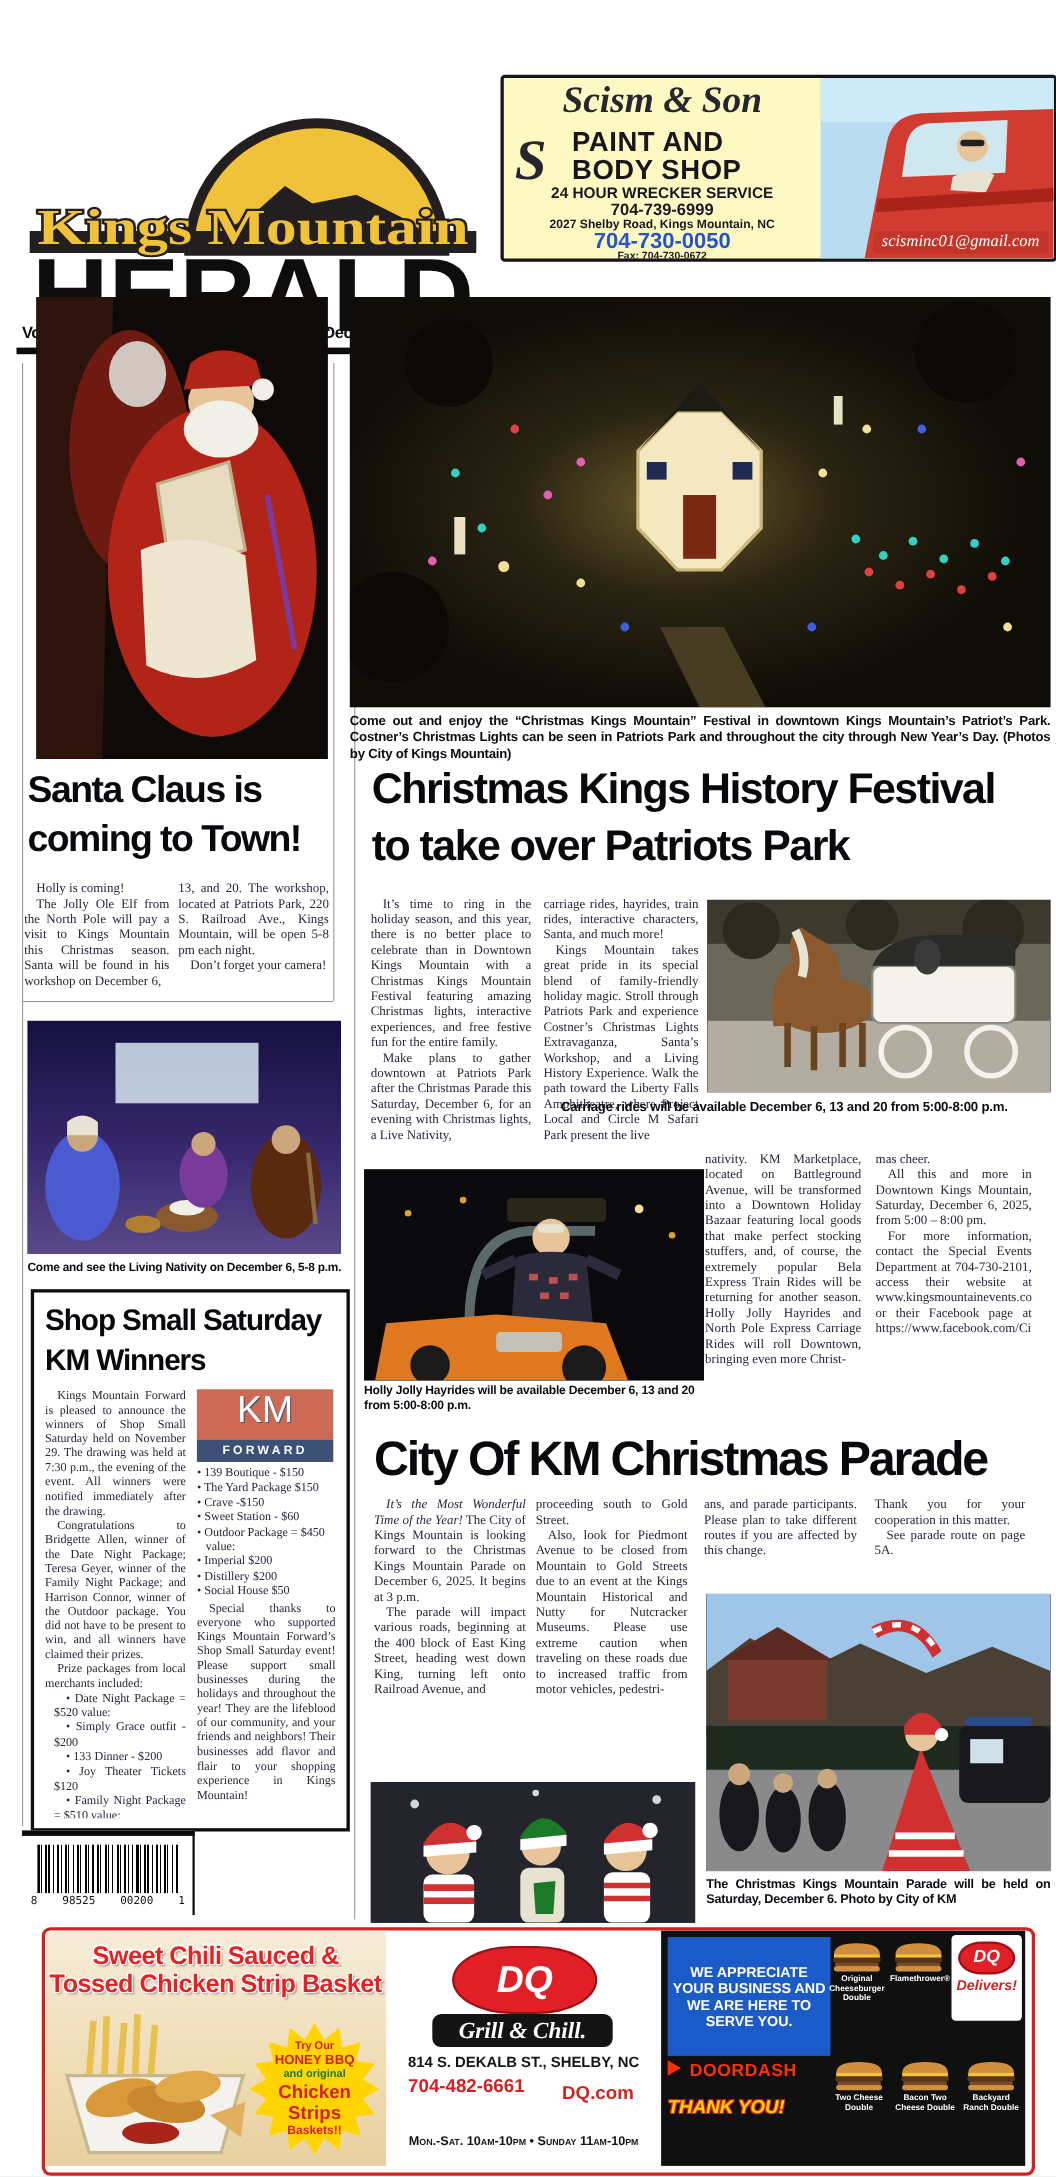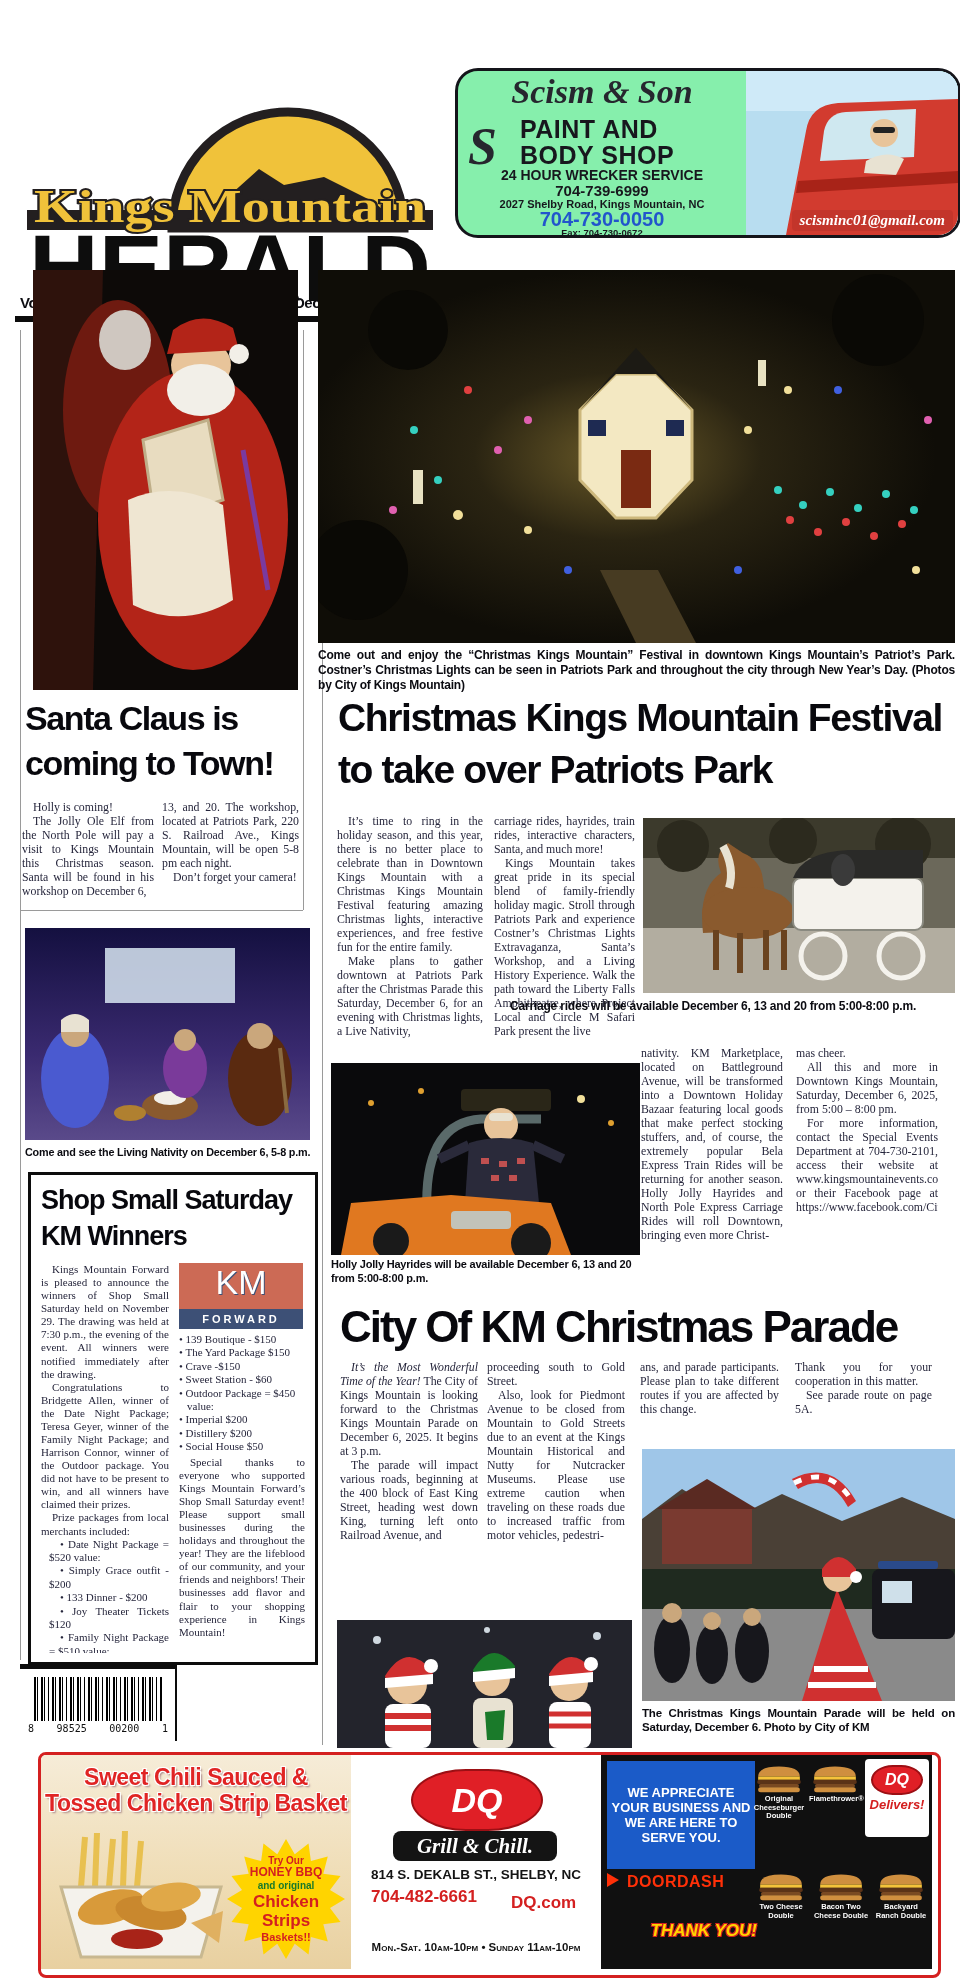--- a/index.html
+++ b/index.html
@@ -16,28 +16,28 @@
   .caption{font-family:"Liberation Sans",sans-serif;font-weight:700;font-size:11.5px;
            line-height:1.24;color:#0b0b11;letter-spacing:-0.2px;text-align:justify;}
   .body-text{font-size:11.8px;line-height:1.19;text-align:justify;color:#26263c;
              overflow:hidden;hyphens:auto;}
   .body-text p{margin:0;text-indent:11px;}
   .body-text p.noind{text-indent:0;}
   .ital{font-style:italic;}
   .blt{padding-left:8px;text-indent:-8px;margin:0;}
   .blt::before{content:"• ";}
   
-  .scism{border:3px solid #14141a;border-radius:23px;background:#86efac;overflow:hidden;}
+  .scism{border:3px solid #14141a;border-radius:4px;background:#fef9c3;overflow:hidden;}
   .scism-name{font-family:"Liberation Serif",serif;font-style:italic;font-weight:700;
               font-size:34px;color:#26262e;}
   .scism-big{font-family:"Liberation Sans",sans-serif;font-weight:700;font-size:25px;
              letter-spacing:0.5px;color:#17171d;}
   .scism-sm{font-family:"Liberation Sans",sans-serif;font-weight:700;color:#17171d;}
   .email-strip{background:#c3352b;color:#fff;font-family:"Liberation Serif",serif;
-               font-weight:700;font-style:italic;font-size:15px;padding:2px 8px;border-radius:4px;}
+               font-weight:400;font-style:italic;font-size:15px;padding:2px 8px;border-radius:4px;}
   .ph{overflow:hidden;background:#111;}
   .ph svg{display:block;width:100%;height:100%;}
   
   .ssbox{border:3px solid #0c0c0c;background:#fff;}
   .kmlogo{position:relative;background:#cc6a55;overflow:hidden;}
   .kmlogo .km{position:absolute;left:0;right:0;top:0;text-align:center;
               font-family:"Liberation Sans",sans-serif;font-weight:400;font-size:34px;
               color:#fff;text-shadow:1px 1px 0 #3d5076;}
   .kmlogo .fwd{position:absolute;left:0;right:0;bottom:0;height:20px;background:#3d5076;
                color:#fff;font-family:"Liberation Sans",sans-serif;font-weight:700;
@@ -294,21 +294,21 @@
           <circle cx="420" cy="300" r="4"></circle>
           <circle cx="520" cy="120" r="4"></circle>
         </g>
       <rect x="95" y="200" width="10" height="34" fill="#e8e2c2"></rect>
       <rect x="440" y="90" width="8" height="26" fill="#e8e2c2"></rect>
     </svg>
   </div>
   <div class="abs caption" style="left:318px;top:648px;width:637px;font-size:12px">Come out and enjoy the “Christmas Kings Mountain”  Festival in downtown Kings Mountain’s Patriot’s Park. Costner’s Christmas Lights can be seen in Patriots Park and throughout the city through New Year’s Day.    (Photos by City of Kings Mountain)</div>
 
   <div class="abs headline" style="left:338px;top:692px;width:618px;font-size:39px;line-height:1.34">
-    <div>Christmas Kings Mountain Festival</div>
+    <div>Christmas Kings History Festival</div>
     <div>to take over Patriots Park</div>
   </div>
 
   <div class="abs body-text" style="left:337px;top:814px;width:146px;height:234px">
     <p>It’s time to ring in the holiday season, and this year, there is no better place to celebrate than in Downtown Kings Mountain with a Christmas Kings Mountain Festival featuring amazing Christmas lights, interactive experiences, and free festive fun for the entire family.</p>
     <p>Make plans to gather downtown at Patriots Park after the Christmas Parade this Saturday, December 6, for an evening with Christmas lights, a Live Nativity,</p>
   </div>
   <div class="abs body-text" style="left:494px;top:814px;width:141px;height:234px">
     <p class="noind">carriage rides, hayrides, train rides, interactive characters, Santa, and much more!</p>
     <p>Kings Mountain takes great pride in its special blend of family-friendly holiday magic. Stroll through Patriots Park and experience Costner’s Christmas Lights Extravaganza, Santa’s Workshop, and a Living History Experience. Walk the path toward the Liberty Falls Amphitheatre, where Project Local and Circle M Safari Park present the live</p>
@@ -531,21 +531,21 @@
             <div class="burger-label">Flamethrower®</div>
           </div>
         </div>
       <div class="abs" style="left:264px;top:4px;width:64px;height:78px;background:#fff;border-radius:4px;text-align:center">
         <div class="dq-ellipse" style="width:48px;height:26px;font-size:16px;margin:6px auto 2px">DQ</div>
         <div class="dq-red-txt" style="font-size:13px;font-style:italic">Delivers!</div>
       </div>
       <div class="abs" style="left:6px;top:118px;width:150px">
         <span style="display:inline-block;width:0;height:0;border-left:12px solid #ff3008;border-top:7px solid transparent;border-bottom:7px solid transparent;margin-right:4px"></span>
         <span class="doordash">DOORDASH</span>
-        <div class="thankyou" style="margin-top:30px;text-align:right">THANK YOU!</div>
+        <div class="thankyou" style="margin-top:14px;text-align:left">THANK YOU!</div>
       </div>
       <div class="abs" style="left:152px;top:116px;width:176px">
         
       
           <div class="burger-cell" style="width:56px">
             <svg viewBox="0 0 60 38" width="50" height="32">
               <path d="M5,16 Q5,4 30,4 Q55,4 55,16 Z" fill="#cf8f3f"></path>
               <rect x="5" y="16" width="50" height="4" fill="#f5c33a"></rect>
               <rect x="4" y="20" width="52" height="5" rx="2" fill="#5b3317"></rect>
               <rect x="6" y="25" width="48" height="4" rx="2" fill="#7a4a22"></rect>

